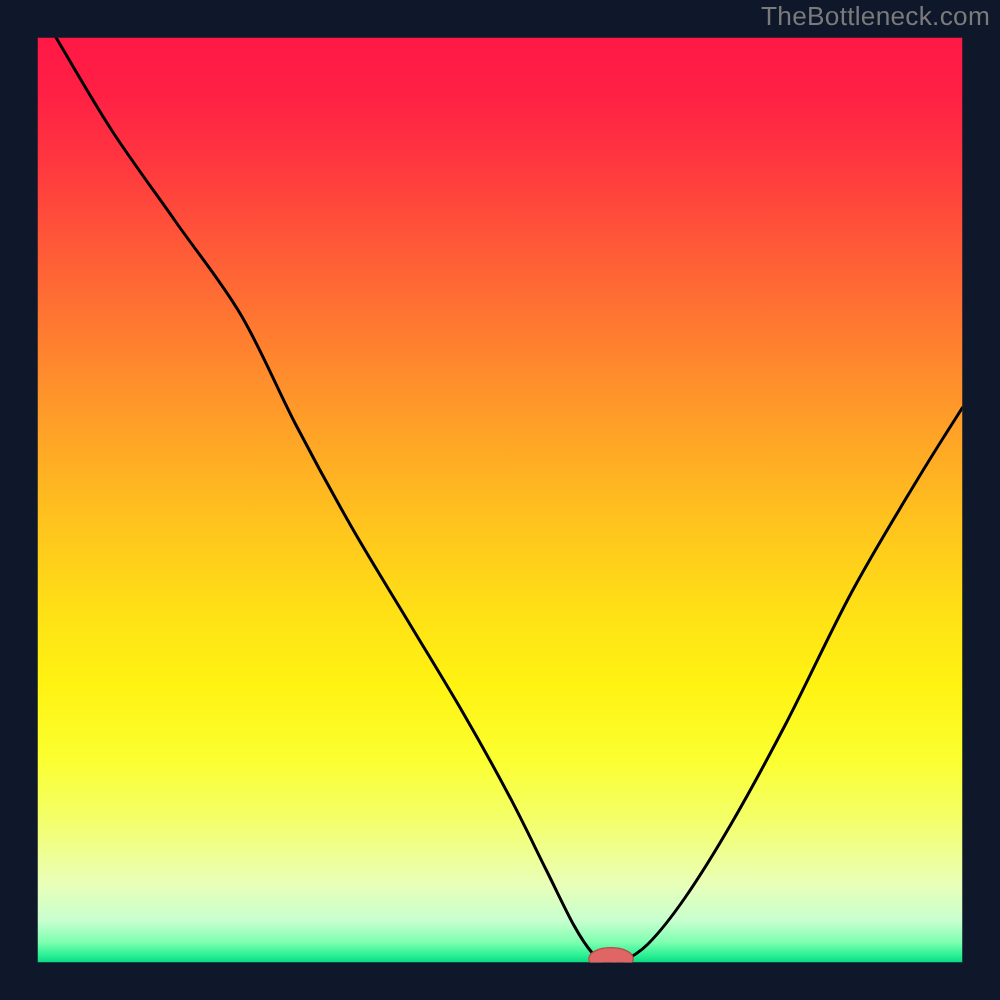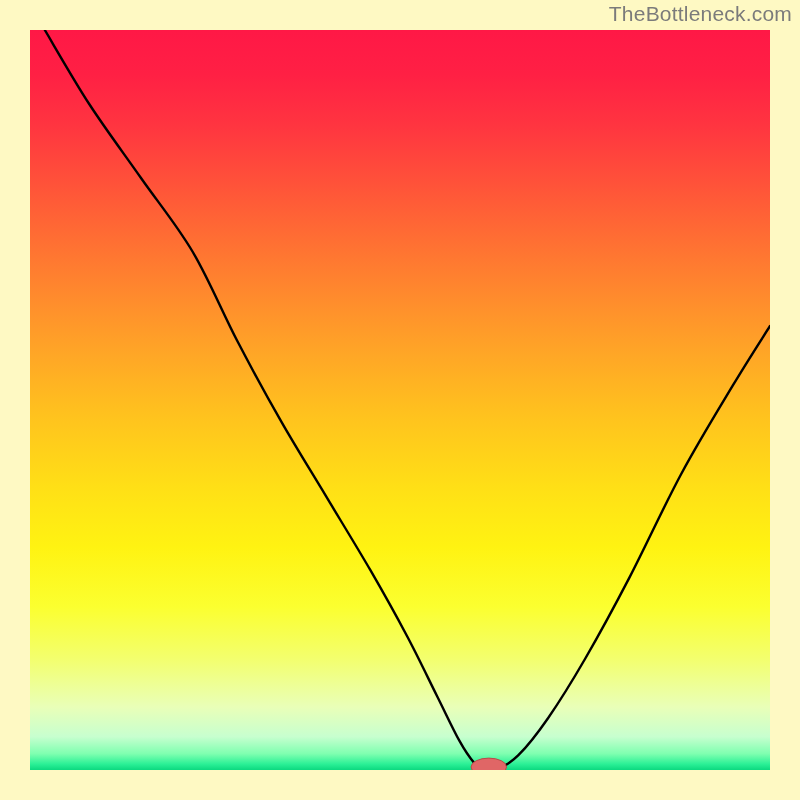--- a/index.html
+++ b/index.html
@@ -8,21 +8,21 @@
     width: 800px;
     height: 800px;
     overflow: hidden;
     background: #000;
     font-family: Arial, Helvetica, sans-serif;
   }
   .frame {
     position: relative;
     width: 800px;
     height: 800px;
-    background: #fef9c3;
+    background: #0f172a;
   }
   .watermark {
     position: absolute;
     top: 2px;
     right: 8px;
     color: #7b7b7b;
     font-size: 21px;
     font-weight: 400;
     letter-spacing: 0.2px;
     z-index: 20;

